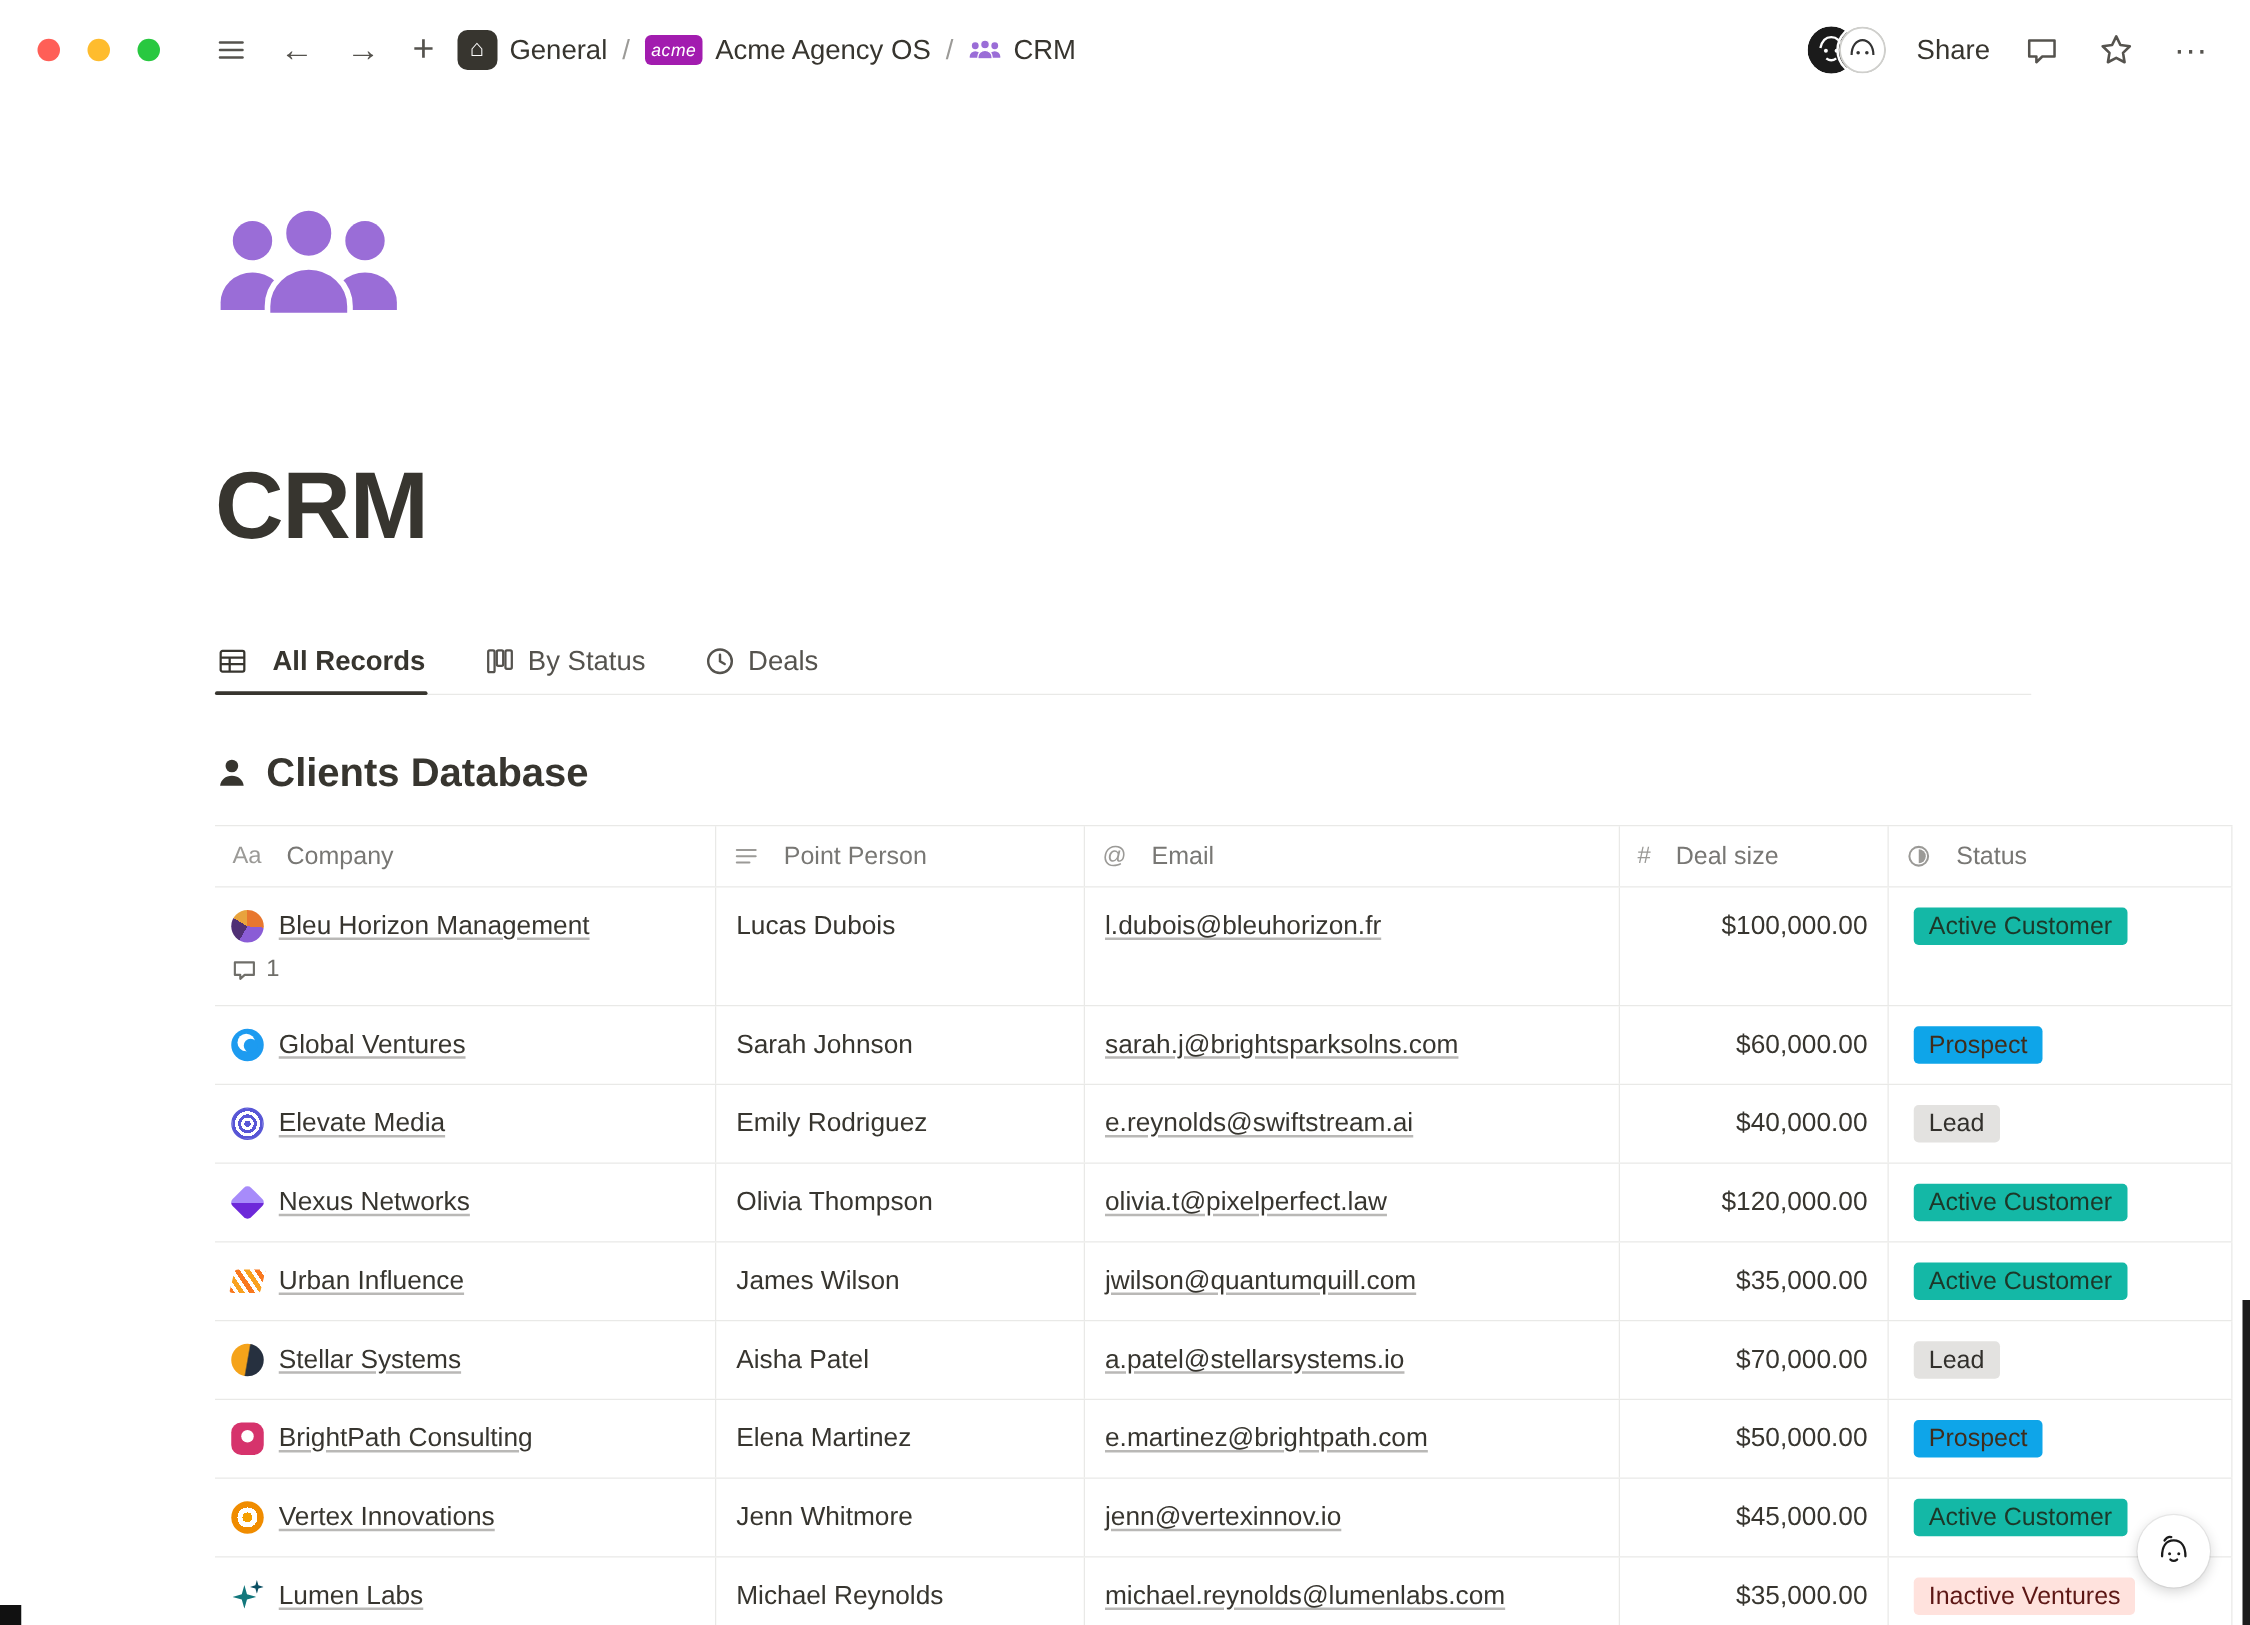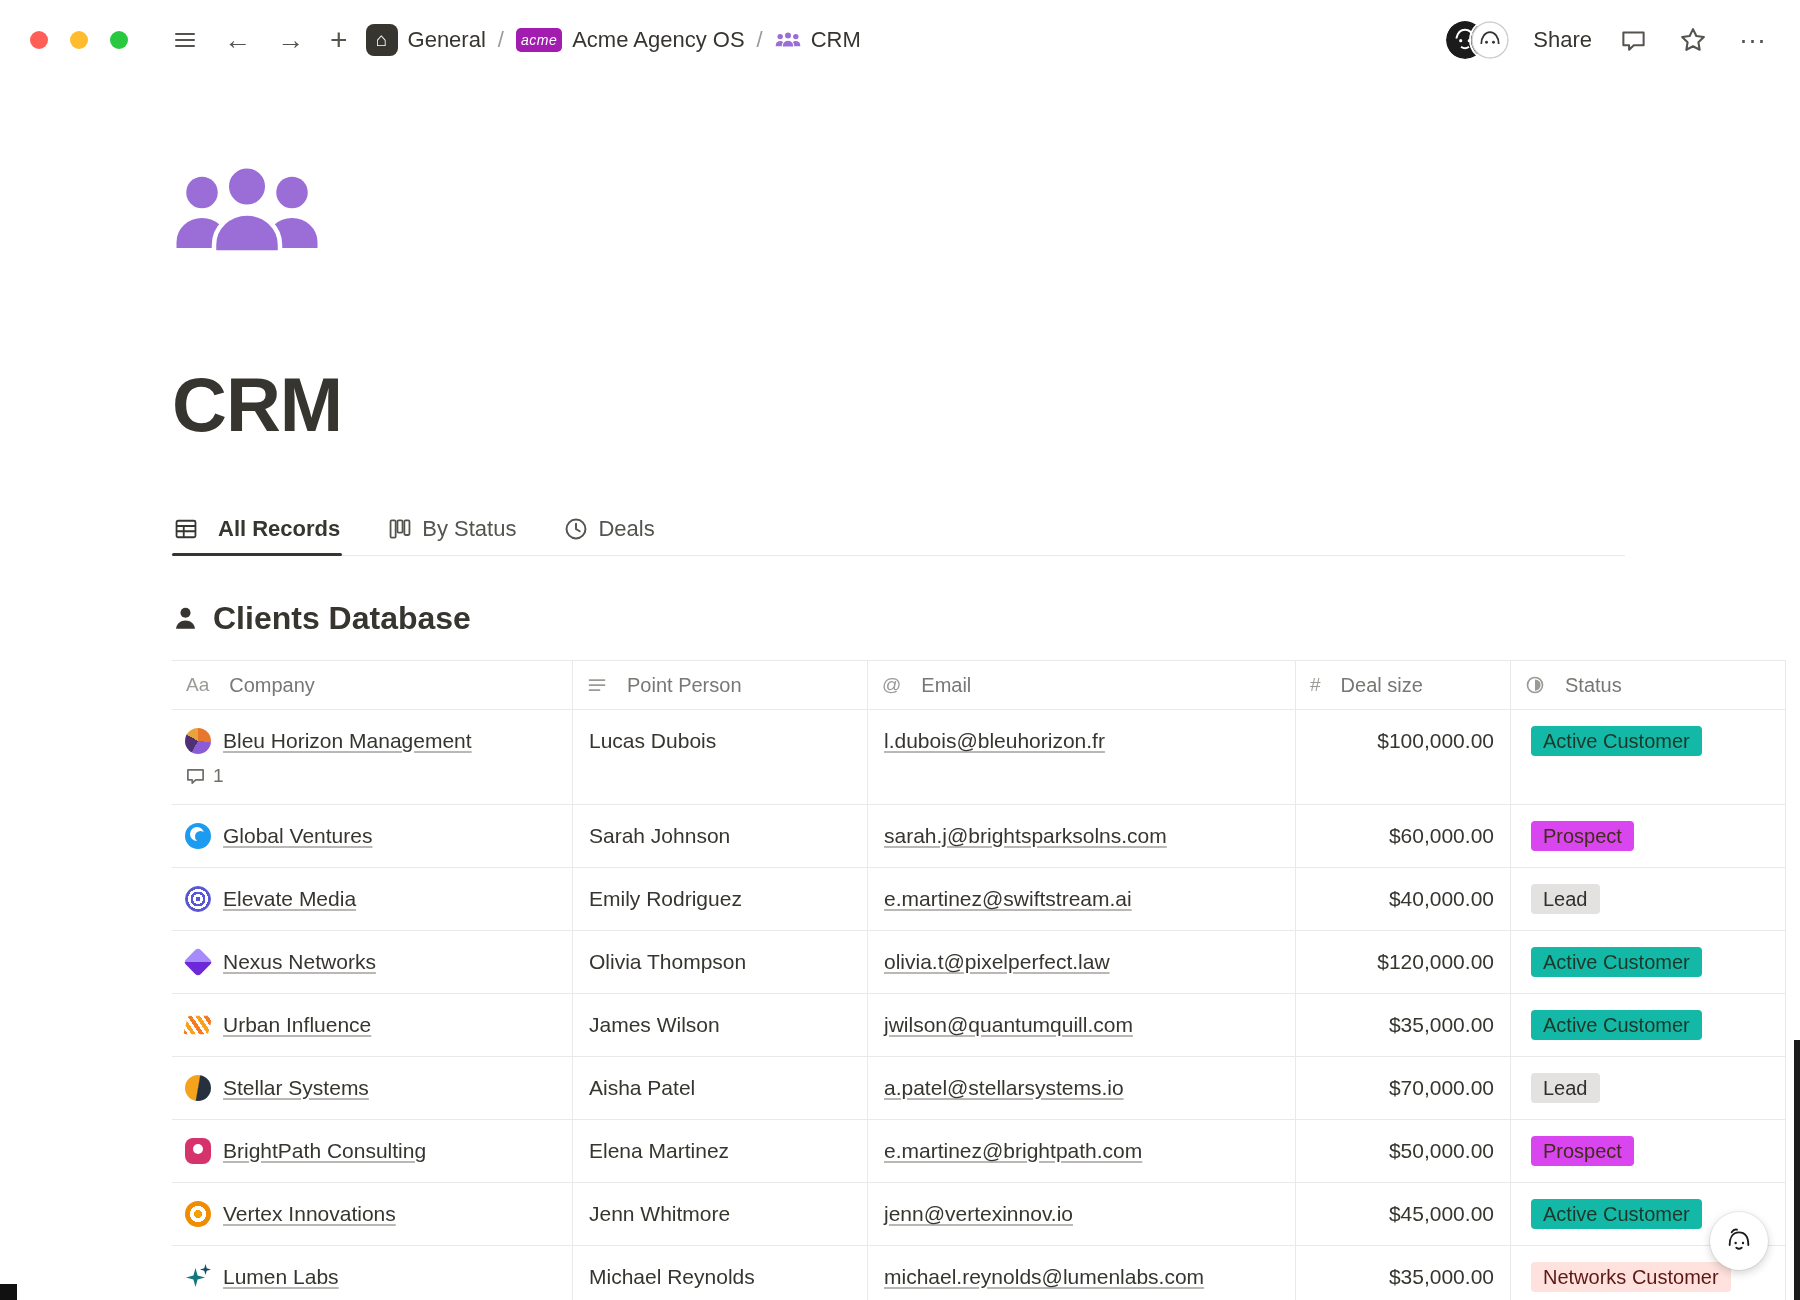--- a/index.html
+++ b/index.html
@@ -69,21 +69,21 @@
   .company-link { color:#37352F; font-weight:500; text-decoration:underline;
                   text-decoration-color:rgba(55,53,47,.35); text-underline-offset:3px; cursor:pointer; }
   .comment-line { display:flex; align-items:center; gap:7px; color:#6f6e69; font-size:19px; line-height:24px; cursor:pointer; }
   .comment-line svg { width:21px; height:21px; }
   .email-link { color:#37352F; text-decoration:underline; text-decoration-color:rgba(55,53,47,.35);
                 text-underline-offset:3px; cursor:pointer; }
   .c-deal { justify-content:flex-end; }
   .c-status { padding-left:20px; }
   .badge { font-size:20px; line-height:24px; padding:3px 12px; border-radius:4px; white-space:nowrap; }
   .badge-green  { background:#14b8a6; color:#1C3829; }
-  .badge-yellow { background:#d946ef; color:#402C1B; }
+  .badge-yellow { background:#0ea5e9; color:#402C1B; }
   .badge-gray   { background:#E3E2E0; color:#32302C; }
   .badge-red    { background:#FFE2DD; color:#5D1715; }
 
   
   .icon-pie { border-radius:50%;
     background:conic-gradient(#e8772e 0 95deg,#8a5cd6 95deg 210deg,#503075 210deg 300deg,#e8a33d 300deg 360deg); }
   .icon-swirl { border-radius:50%; background:#1d9bf0; }
   .icon-swirl::before { content:""; position:absolute; left:5px; top:4px; width:14px; height:14px; border-radius:50%; background:#fff; }
   .icon-swirl::after  { content:""; position:absolute; left:10px; top:8px; width:11px; height:11px; border-radius:50%; background:#1d9bf0; }
   .icon-spiral { border-radius:50%; border:1px solid #5856d6;
@@ -329,21 +329,21 @@
       <div class="company-line">
         <span class="cicon icon-spiral"></span>
         <a class="company-link">Elevate Media</a>
       </div>
 
     </div>
     <div class="cell c-person">
       <span>Emily Rodriguez</span>
     </div>
     <div class="cell c-email">
-      <a class="email-link">e.martinez@swiftstream.ai</a>
+      <a class="email-link">e.reynolds@swiftstream.ai</a>
     </div>
     <div class="cell c-deal">
       <span>$40,000.00</span>
     </div>
     <div class="cell c-status">
       <span class="badge badge-gray">Lead</span>
     </div>
   </div>
 
   <div class="trow">
@@ -467,21 +467,21 @@
     <div class="cell c-person">
       <span>Michael Reynolds</span>
     </div>
     <div class="cell c-email">
       <a class="email-link">michael.reynolds@lumenlabs.com</a>
     </div>
     <div class="cell c-deal">
       <span>$35,000.00</span>
     </div>
     <div class="cell c-status">
-      <span class="badge badge-red">Networks Customer</span>
+      <span class="badge badge-red">Inactive Ventures</span>
     </div>
   </div>
 </div>
     </div>
   </main>
 
   <button class="fab">
     <svg width="32" height="32" viewBox="0 0 24 24" fill="none" stroke="#1b1b1b" stroke-width="1.4" stroke-linecap="round">
       <path d="M5 15c0-5.5 2.2-9.5 7-9.5s7 4 7 9.5"></path>
       <circle cx="9.5" cy="13.5" r=".9" fill="#1b1b1b" stroke="none"></circle>

